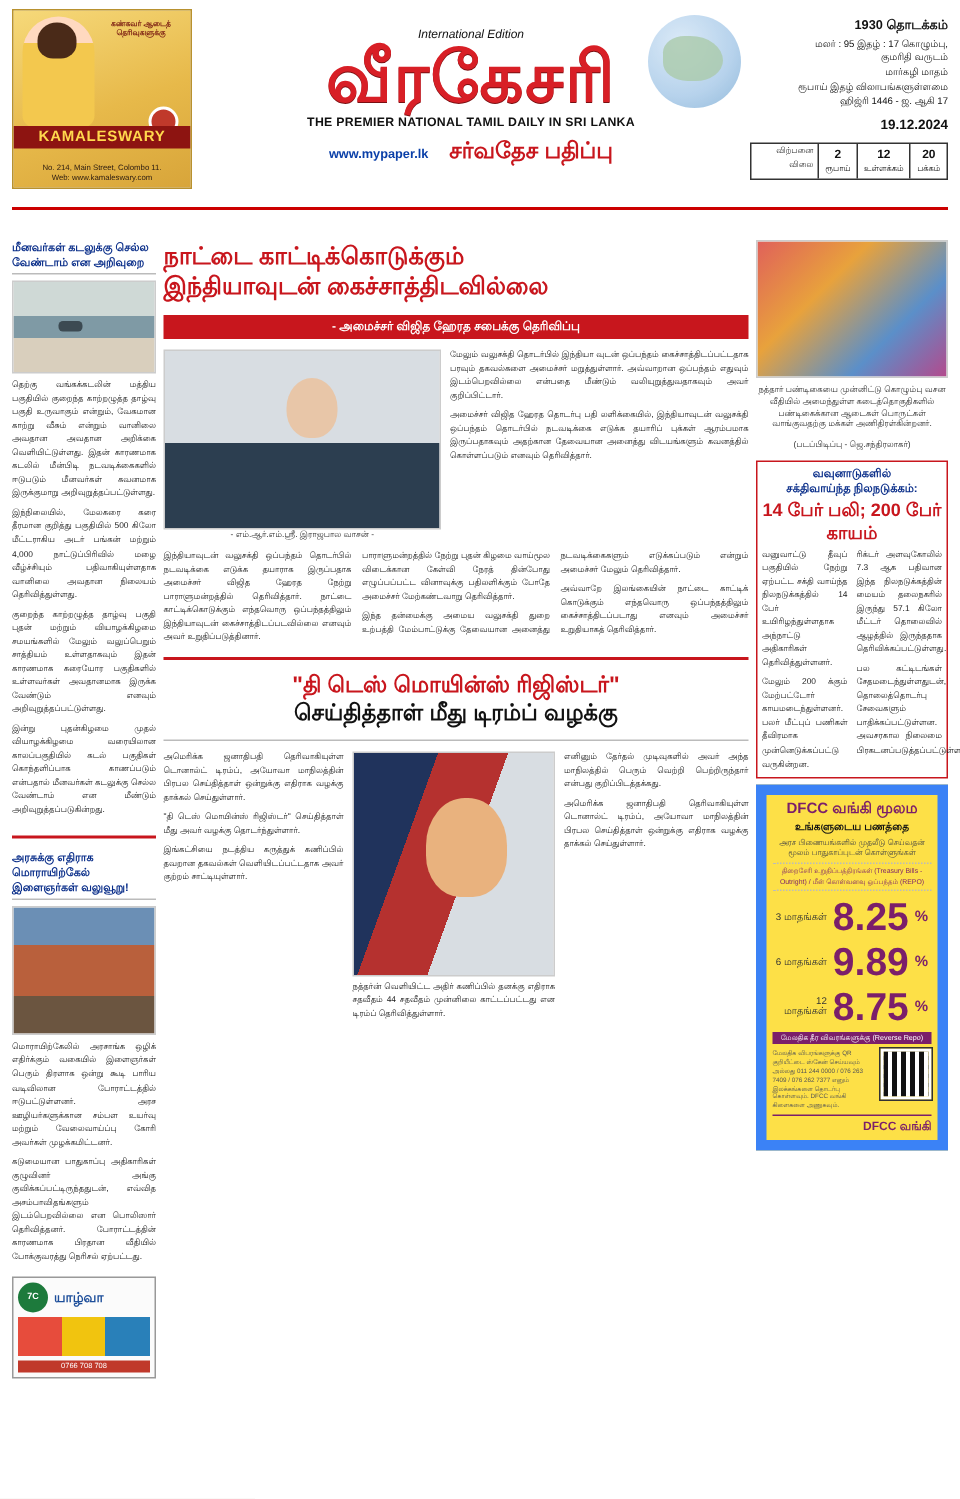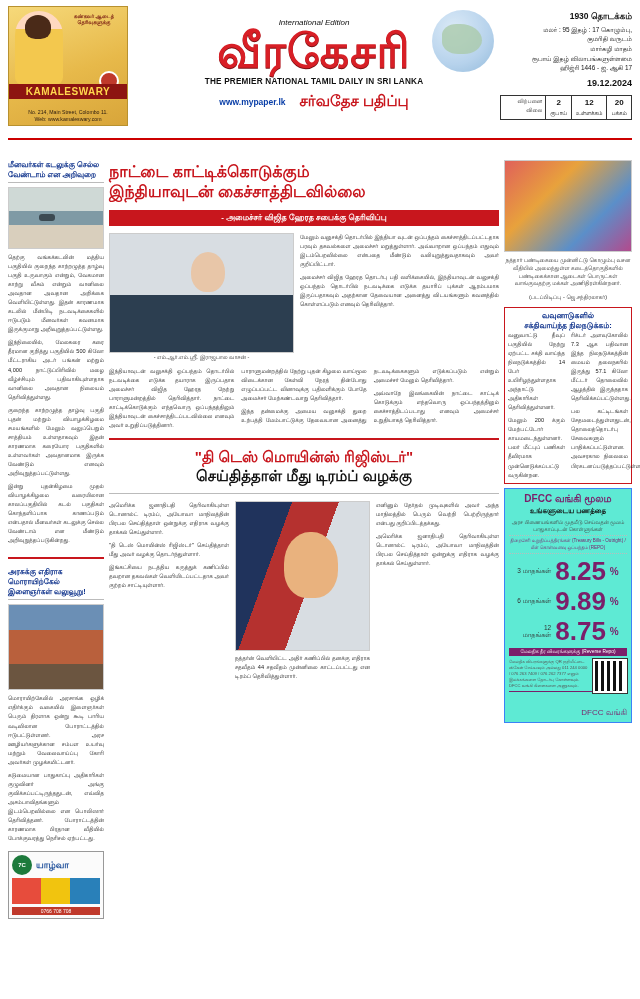--- a/index.html
+++ b/index.html
@@ -158,37 +158,37 @@
   }
   .boxnews .bh{
     font-size:7.6px;font-weight:bold;color:#0b2f8a;text-align:center;line-height:1.3;
   }
   .boxnews .bn{
     font-size:12px;font-weight:bold;color:#c8161d;text-align:center;margin:2px 0 3px;
   }
 
   
   .ad-dfcc{
-    border:1px solid #3b82f6;box-sizing:border-box;padding:4px;background:#5eead4;
+    border:7px solid #3b82f6;box-sizing:border-box;padding:4px;background:#fde047;
   }
   .ad-dfcc .t1{font-size:10px;font-weight:bold;color:#7b1f6a;text-align:center;}
   .ad-dfcc .t2{font-size:7px;font-weight:bold;color:#111;text-align:center;margin-top:1px;}
   .ad-dfcc .t3{font-size:5.2px;color:#444;text-align:center;line-height:1.4;margin-top:3px;}
   .ad-dfcc .t4{font-size:4.6px;color:#7b1f6a;text-align:center;line-height:1.4;margin-top:2px;border-top:1px dotted #bbb;border-bottom:1px dotted #bbb;padding:2px 0;}
   .rate{display:flex;align-items:center;justify-content:center;gap:4px;margin-top:4px;}
   .rate .term{font-size:6.5px;color:#333;width:34px;text-align:right;}
   .rate .val{font-size:26px;font-weight:bold;color:#7b1f6a;line-height:1;}
   .rate .pct{font-size:10px;font-weight:bold;color:#7b1f6a;}
   .ad-dfcc .rev{font-size:4.8px;color:#fff;background:#7b1f6a;text-align:center;padding:1px 0;margin-top:4px;}
   .ad-dfcc .fine{font-size:4.2px;color:#555;line-height:1.4;margin-top:3px;}
   .qr{width:30px;height:30px;background:
      repeating-linear-gradient(90deg,#111 0 3px,#fff 3px 6px),
      repeating-linear-gradient(0deg,#111 0 3px,transparent 3px 6px);
      float:right;margin-left:4px;border:2px solid #fff;outline:1px solid #333;}
-  .dfcc-logo{font-size:8px;font-weight:normal;color:#7b1f6a;text-align:right;margin-top:3px;border-top:1px solid #7b1f6a;padding-top:16px;}
+  .dfcc-logo{font-size:8px;font-weight:bold;color:#7b1f6a;text-align:right;margin-top:3px;border-top:1px solid #7b1f6a;padding-top:2px;}
 
   
   .ad-bottom{
     border:1px solid #999;padding:3px;box-sizing:border-box;background:#fbfbfb;
   }
   .ad-bottom .row{display:flex;align-items:center;gap:4px;}
   .ad-bottom .logo{width:20px;height:20px;border-radius:50%;background:#1d7a3c;color:#fff;font-size:6px;display:flex;align-items:center;justify-content:center;font-weight:bold;}
   .ad-bottom .nm{font-size:9px;font-weight:bold;color:#1d4e9a;}
   .ad-bottom .sw{height:26px;margin-top:3px;background:linear-gradient(90deg,#e74c3c 0 33%,#f1c40f 33% 66%,#2980b9 66% 100%);}
   .ad-bottom .ph{font-size:5px;color:#fff;background:#c0392b;text-align:center;padding:1px 0;margin-top:3px;}
@@ -330,20 +330,21 @@
     </div>
 
     <div class="col col-right">
       <div class="photo ph-market"></div>
       <div class="caption">நத்தார் பண்டிகையை முன்னிட்டு கொழும்பு வசன வீதியில் அமைந்துள்ள கடைத்தொகுதிகளில் பண்டிகைக்கான ஆடைகள் பொருட்கள் வாங்குவதற்கு மக்கள் அணிதிரள்கின்றனர்.</div>
       <div class="caption">(படப்பிடிப்பு - ஜெ.சந்திரலாகர்)</div>
 
       <div class="boxnews">
         <div class="bh">வவுனாடுகளில்</div>
         <div class="bh">சக்திவாய்ந்த நிலநடுக்கம்:</div>
+        <div class="bn">14 பேர் பலி; 200 பேர் காயம்</div>
         <div class="txt two-col">
           <p>வனுவாட்டு தீவுப் பகுதியில் நேற்று ஏற்பட்ட சக்தி வாய்ந்த நிலநடுக்கத்தில் 14 பேர் உயிரிழந்துள்ளதாக அந்நாட்டு அதிகாரிகள் தெரிவித்துள்ளனர்.</p>
           <p>மேலும் 200 க்கும் மேற்பட்டோர் காயமடைந்துள்ளனர். பலர் மீட்புப் பணிகள் தீவிரமாக முன்னெடுக்கப்பட்டு வருகின்றன.</p>
           <p>ரிக்டர் அளவுகோலில் 7.3 ஆக பதிவான இந்த நிலநடுக்கத்தின் மையம் தலைநகரில் இருந்து 57.1 கிலோ மீட்டர் தொலைவில் ஆழத்தில் இருந்ததாக தெரிவிக்கப்பட்டுள்ளது.</p>
           <p>பல கட்டிடங்கள் சேதமடைந்துள்ளதுடன், தொலைத்தொடர்பு சேவைகளும் பாதிக்கப்பட்டுள்ளன. அவசரகால நிலைமை பிரகடனப்படுத்தப்பட்டுள்ளது.</p>
         </div>
       </div>
 
       <div class="ad-dfcc">
         <div class="t1">DFCC வங்கி மூலம</div>

